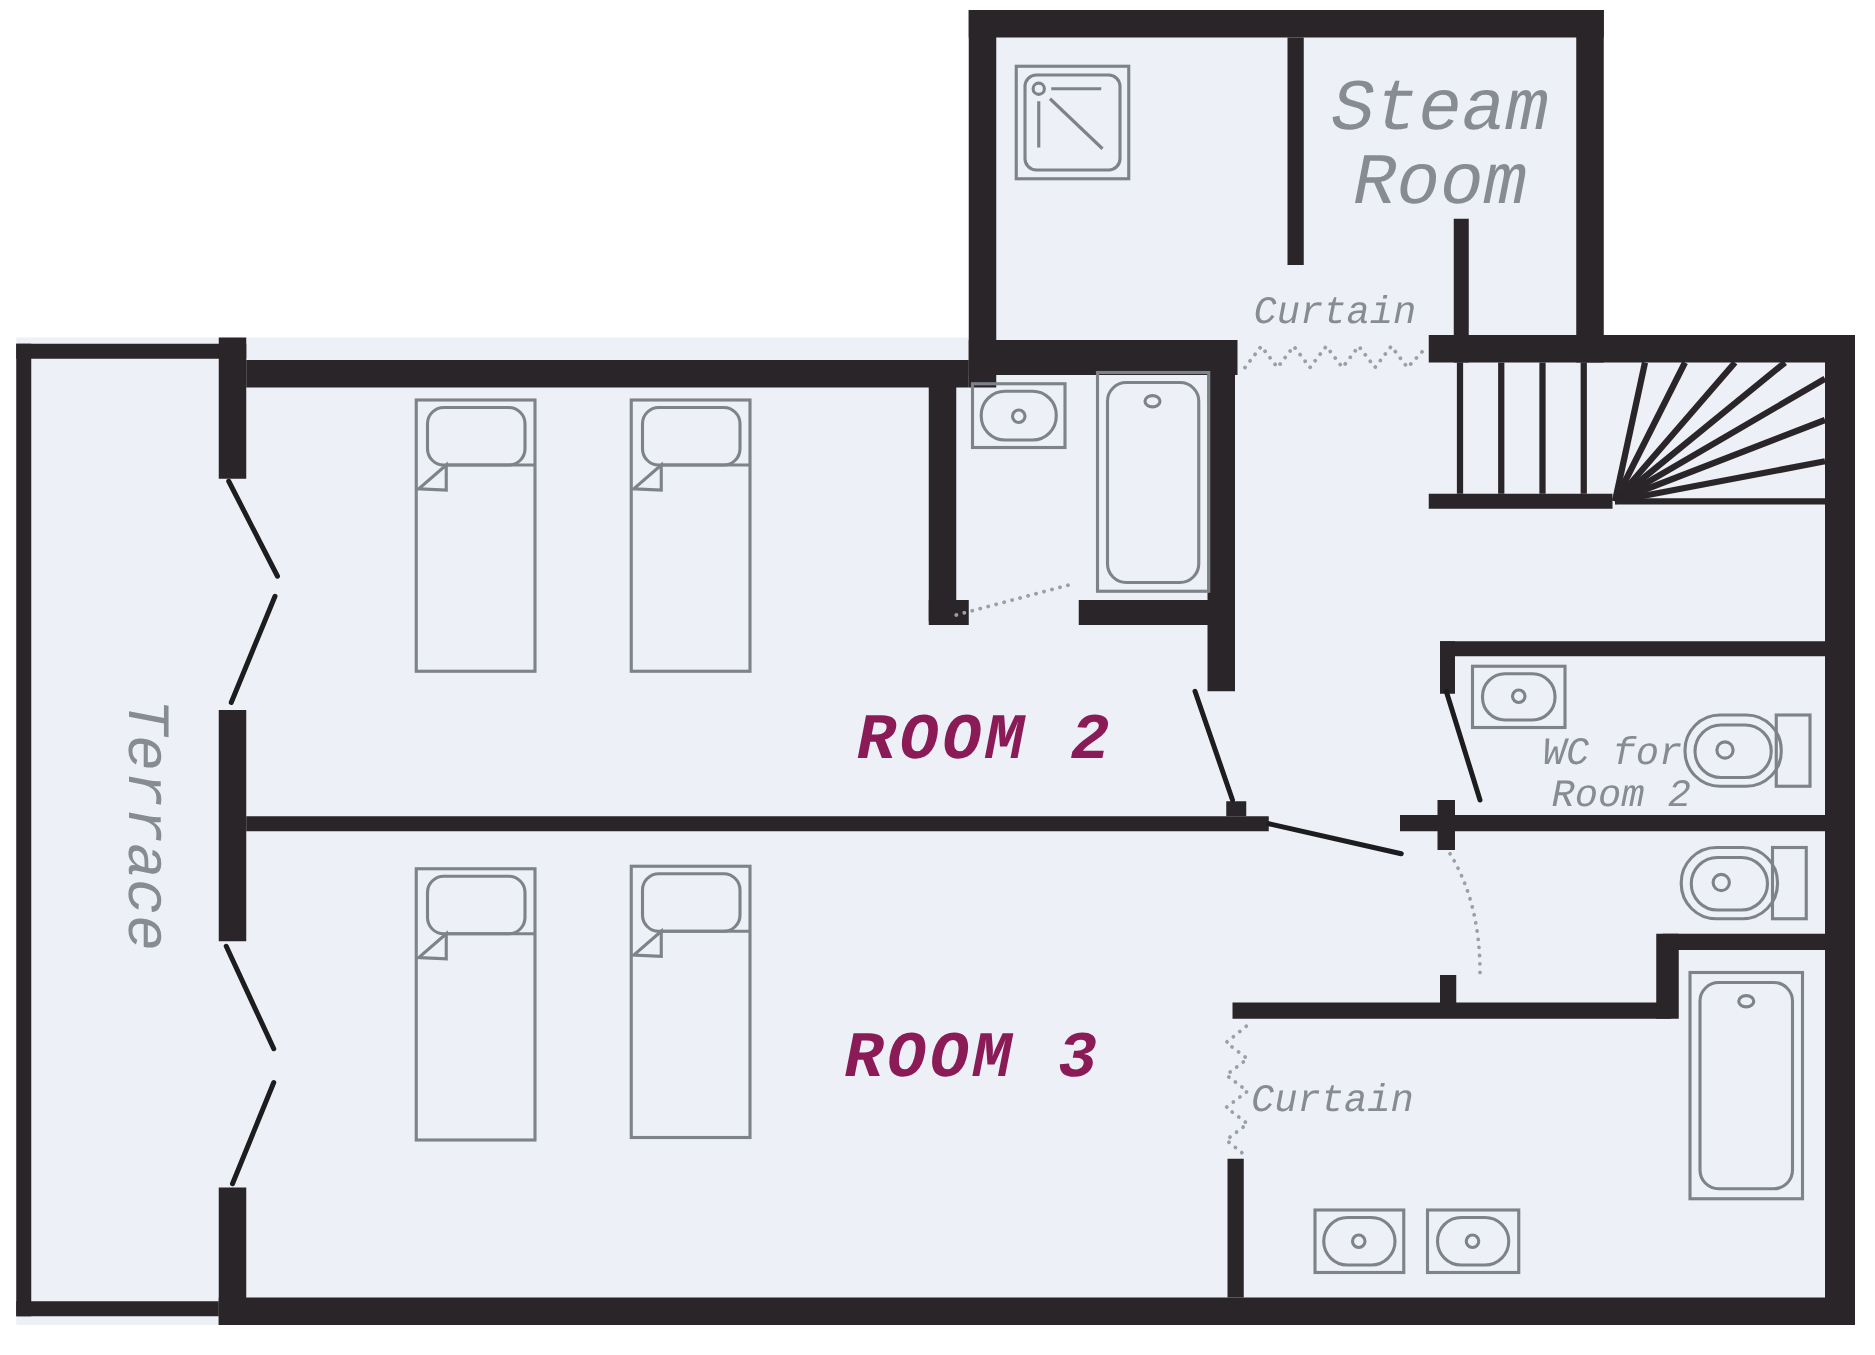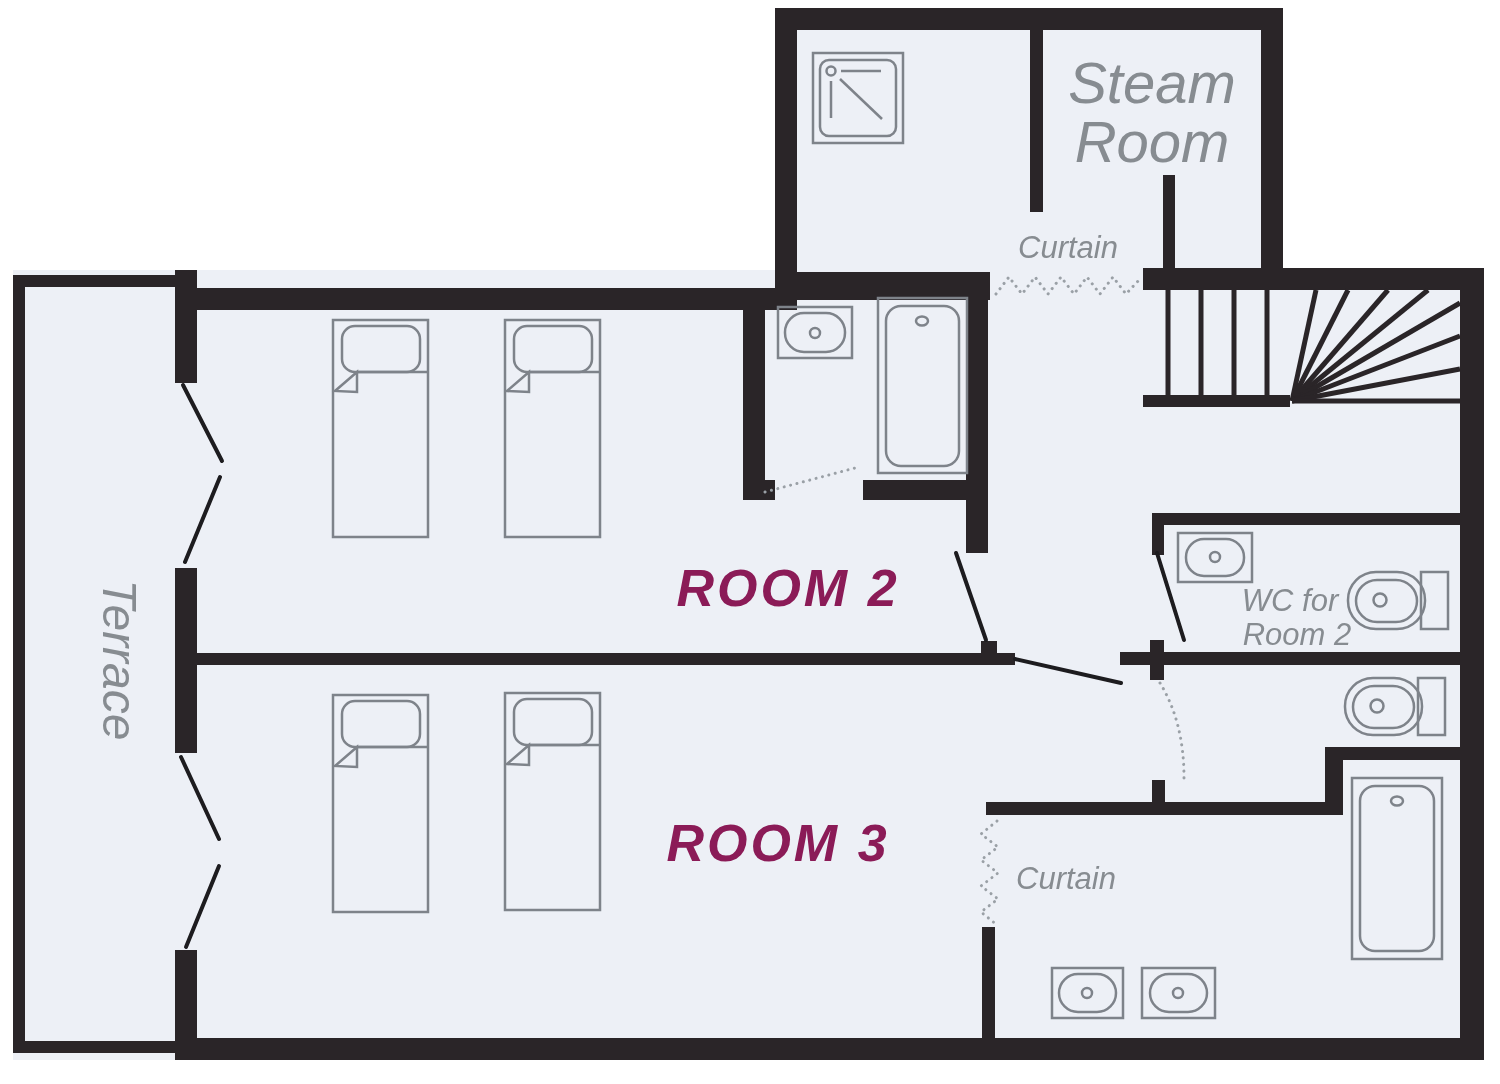--- a/index.html
+++ b/index.html
@@ -1,17 +1,17 @@
 <!DOCTYPE html>
 <html style="--wall: #2a2528; --room_fill: #edf0f6; --outside: #ffffff; --fixture_stroke: #7e838a; --label_gray: #878c91; --room_label_magenta: #8b1b57; --door_line: #1d1c1f; --dotted_gray: #9aa0a6;"><head>
 <meta charset="utf-8">
 <style>
   html,body{margin:0;padding:0;background:#fff;}
   #plan-wrap{position:relative;width:1327px;height:1084px;background:var(--outside,#fff);
-    font-family:Liberation Sans, sans-serif;border-radius:31px;}
+    font-family:Liberation Mono, monospace;border-radius:31px;}
   svg{position:absolute;left:0;top:0;}
   .room{fill:var(--room_fill,#edf0f6);}
   .wall{fill:var(--wall,#2a2528);}
   .tread{stroke:var(--wall,#2a2528);stroke-width:5;fill:none;}
   .doorleaf{stroke:var(--door_line,#1d1c1f);stroke-width:4;stroke-linecap:round;fill:none;}
   .dotted{stroke:var(--dotted_gray,#9aa0a6);stroke-width:3;fill:none;
     stroke-linecap:round;stroke-dasharray:0.1 6.5;stroke-linejoin:round;}
   .fixture{stroke:var(--fixture_stroke,#7e838a);stroke-width:2.5;fill:none;}
   .fixture-fill{stroke:var(--fixture_stroke,#7e838a);stroke-width:2.5;fill:var(--room_fill,#edf0f6);}
   .hand{font-style:italic;fill:var(--label_gray,#878c91);text-anchor:middle;}

